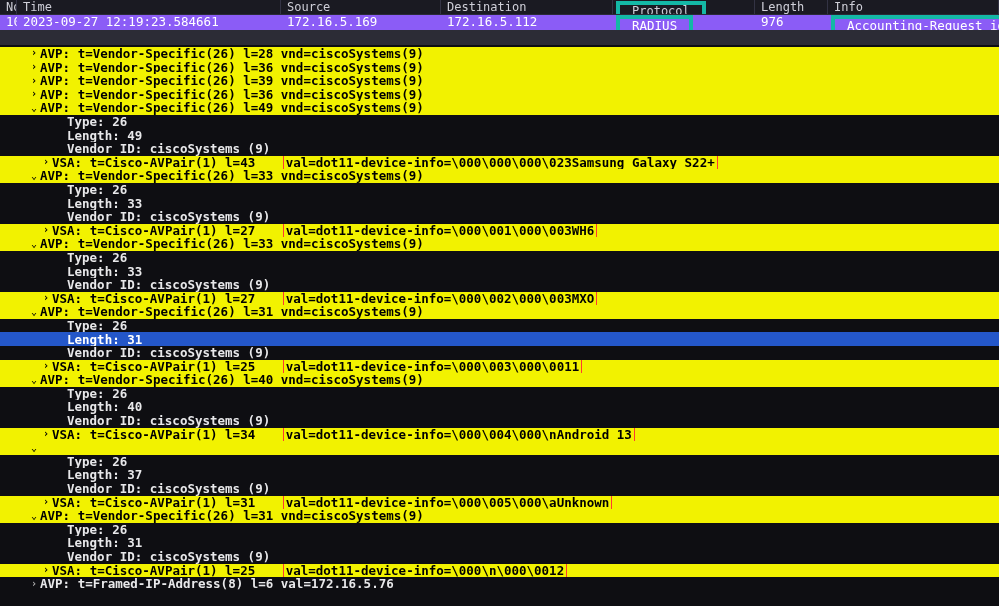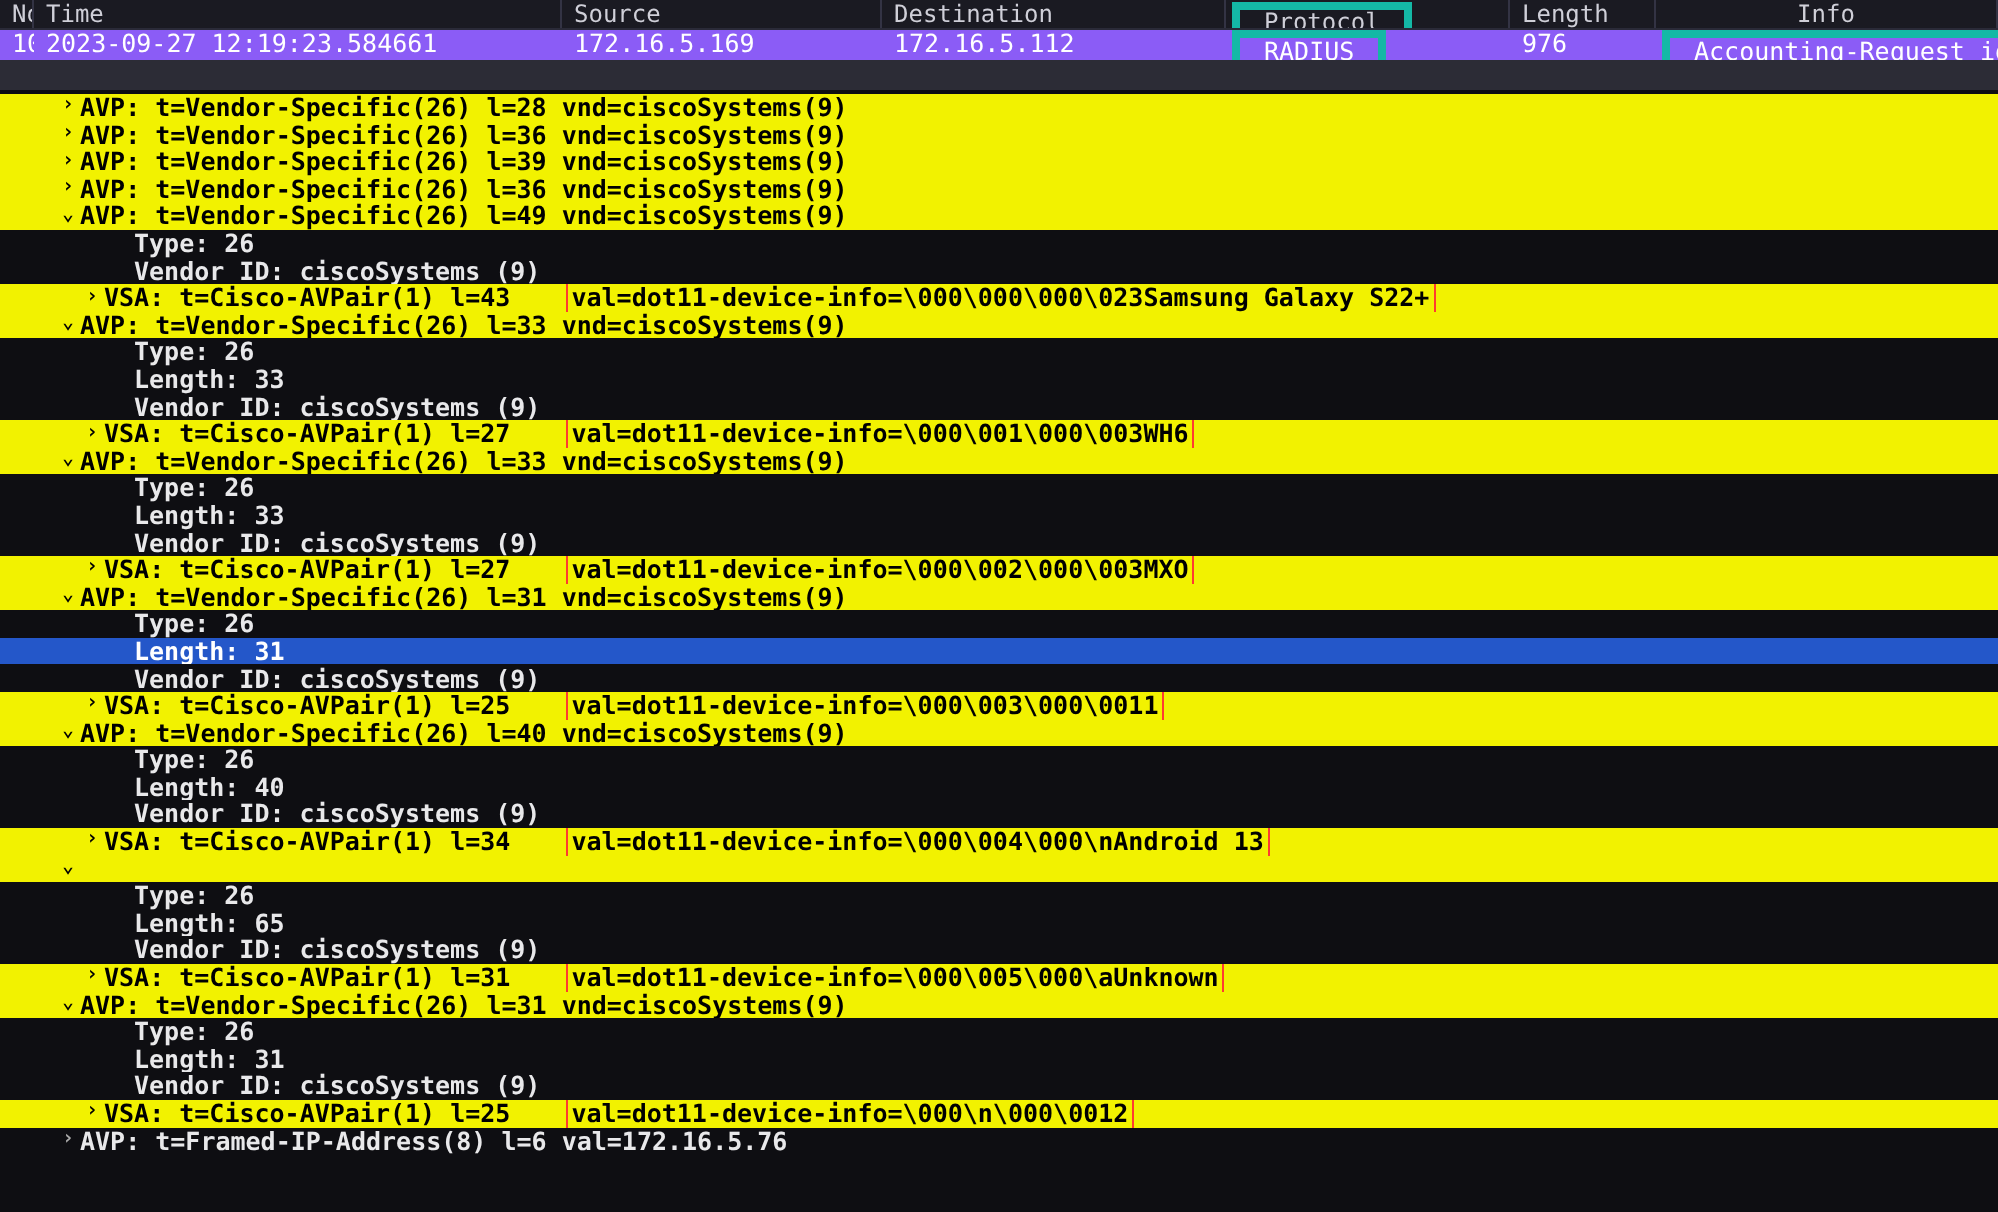--- a/index.html
+++ b/index.html
@@ -34,21 +34,21 @@
     height: 15px;
     font-size: 12.5px;
   }
   .packet-row .col { padding: 0 6px; white-space: nowrap; overflow: hidden; }
   .col-no { width: 17px; text-align: center; padding-right: 4px;}
   .col-time { width: 264px; }
   .col-src { width: 160px; }
   .col-dst { width: 172px; }
   .col-proto { width: 142px; }
   .col-len { width: 73px; text-align: left; padding-right: 10px;}
-  .col-info { flex: 1; text-align: center; }
+  .col-info { flex: 1; }
   .redbox-head { border: 4px solid #14b8a6; display: inline-block; padding: 0 12px; margin-left: -3px;}
   .spacer {
     height: 15px;
     background: #2c2c36;
   }
   .tree {
     padding-top: 2px;
     font-family: 'Consolas', 'Menlo', 'Monaco', monospace;
     font-weight: bold;
   }
@@ -105,20 +105,21 @@
 
 <div class="spacer"></div>
 
 <div class="tree" id="tree">
     <div class="line hl indent0"><span class="caret">›</span><span class="pre">AVP: t=Vendor-Specific(26) l=28 vnd=ciscoSystems(9)</span></div>
     <div class="line hl indent0"><span class="caret">›</span><span class="pre">AVP: t=Vendor-Specific(26) l=36 vnd=ciscoSystems(9)</span></div>
     <div class="line hl indent0"><span class="caret">›</span><span class="pre">AVP: t=Vendor-Specific(26) l=39 vnd=ciscoSystems(9)</span></div>
     <div class="line hl indent0"><span class="caret">›</span><span class="pre">AVP: t=Vendor-Specific(26) l=36 vnd=ciscoSystems(9)</span></div>
     <div class="line hl indent0"><span class="caret">⌄</span><span class="pre">AVP: t=Vendor-Specific(26) l=49 vnd=ciscoSystems(9)</span></div>
     <div class="line dim indent2"><span class="caret"> </span><span class="pre">Type: 26</span></div>
+    <div class="line dim indent2"><span class="caret"> </span><span class="pre">Length: 49</span></div>
     <div class="line dim indent2"><span class="caret"> </span><span class="pre">Vendor ID: ciscoSystems (9)</span></div>
     <div class="line hl indent1"><span class="caret">›</span><span class="pre">VSA: t=Cisco-AVPair(1) l=43 </span><span class="redbox pre">val=dot11-device-info=\000\000\000\023Samsung Galaxy S22+</span></div>
     <div class="line hl indent0"><span class="caret">⌄</span><span class="pre">AVP: t=Vendor-Specific(26) l=33 vnd=ciscoSystems(9)</span></div>
     <div class="line dim indent2"><span class="caret"> </span><span class="pre">Type: 26</span></div>
     <div class="line dim indent2"><span class="caret"> </span><span class="pre">Length: 33</span></div>
     <div class="line dim indent2"><span class="caret"> </span><span class="pre">Vendor ID: ciscoSystems (9)</span></div>
     <div class="line hl indent1"><span class="caret">›</span><span class="pre">VSA: t=Cisco-AVPair(1) l=27 </span><span class="redbox pre">val=dot11-device-info=\000\001\000\003WH6</span></div>
     <div class="line hl indent0"><span class="caret">⌄</span><span class="pre">AVP: t=Vendor-Specific(26) l=33 vnd=ciscoSystems(9)</span></div>
     <div class="line dim indent2"><span class="caret"> </span><span class="pre">Type: 26</span></div>
     <div class="line dim indent2"><span class="caret"> </span><span class="pre">Length: 33</span></div>
@@ -129,21 +130,21 @@
     <div class="line sel indent2"><span class="caret"> </span><span class="pre">Length: 31</span></div>
     <div class="line dim indent2"><span class="caret"> </span><span class="pre">Vendor ID: ciscoSystems (9)</span></div>
     <div class="line hl indent1"><span class="caret">›</span><span class="pre">VSA: t=Cisco-AVPair(1) l=25 </span><span class="redbox pre">val=dot11-device-info=\000\003\000\0011</span></div>
     <div class="line hl indent0"><span class="caret">⌄</span><span class="pre">AVP: t=Vendor-Specific(26) l=40 vnd=ciscoSystems(9)</span></div>
     <div class="line dim indent2"><span class="caret"> </span><span class="pre">Type: 26</span></div>
     <div class="line dim indent2"><span class="caret"> </span><span class="pre">Length: 40</span></div>
     <div class="line dim indent2"><span class="caret"> </span><span class="pre">Vendor ID: ciscoSystems (9)</span></div>
     <div class="line hl indent1"><span class="caret">›</span><span class="pre">VSA: t=Cisco-AVPair(1) l=34 </span><span class="redbox pre">val=dot11-device-info=\000\004\000\nAndroid 13</span></div>
     <div class="line hl indent0"><span class="caret">⌄</span></div>
     <div class="line dim indent2"><span class="caret"> </span><span class="pre">Type: 26</span></div>
-    <div class="line dim indent2"><span class="caret"> </span><span class="pre">Length: 65</span></div>
+    <div class="line dim indent2"><span class="caret"> </span><span class="pre">Length: 37</span></div>
     <div class="line dim indent2"><span class="caret"> </span><span class="pre">Vendor ID: ciscoSystems (9)</span></div>
     <div class="line hl indent1"><span class="caret">›</span><span class="pre">VSA: t=Cisco-AVPair(1) l=31 </span><span class="redbox pre">val=dot11-device-info=\000\005\000\aUnknown</span></div>
     <div class="line hl indent0"><span class="caret">⌄</span><span class="pre">AVP: t=Vendor-Specific(26) l=31 vnd=ciscoSystems(9)</span></div>
     <div class="line dim indent2"><span class="caret"> </span><span class="pre">Type: 26</span></div>
     <div class="line dim indent2"><span class="caret"> </span><span class="pre">Length: 31</span></div>
     <div class="line dim indent2"><span class="caret"> </span><span class="pre">Vendor ID: ciscoSystems (9)</span></div>
     <div class="line hl indent1"><span class="caret">›</span><span class="pre">VSA: t=Cisco-AVPair(1) l=25 </span><span class="redbox pre">val=dot11-device-info=\000\n\000\0012</span></div>
     <div class="line dim indent0"><span class="caret">›</span><span class="pre">AVP: t=Framed-IP-Address(8) l=6 val=172.16.5.76</span></div>
   </div>
 

